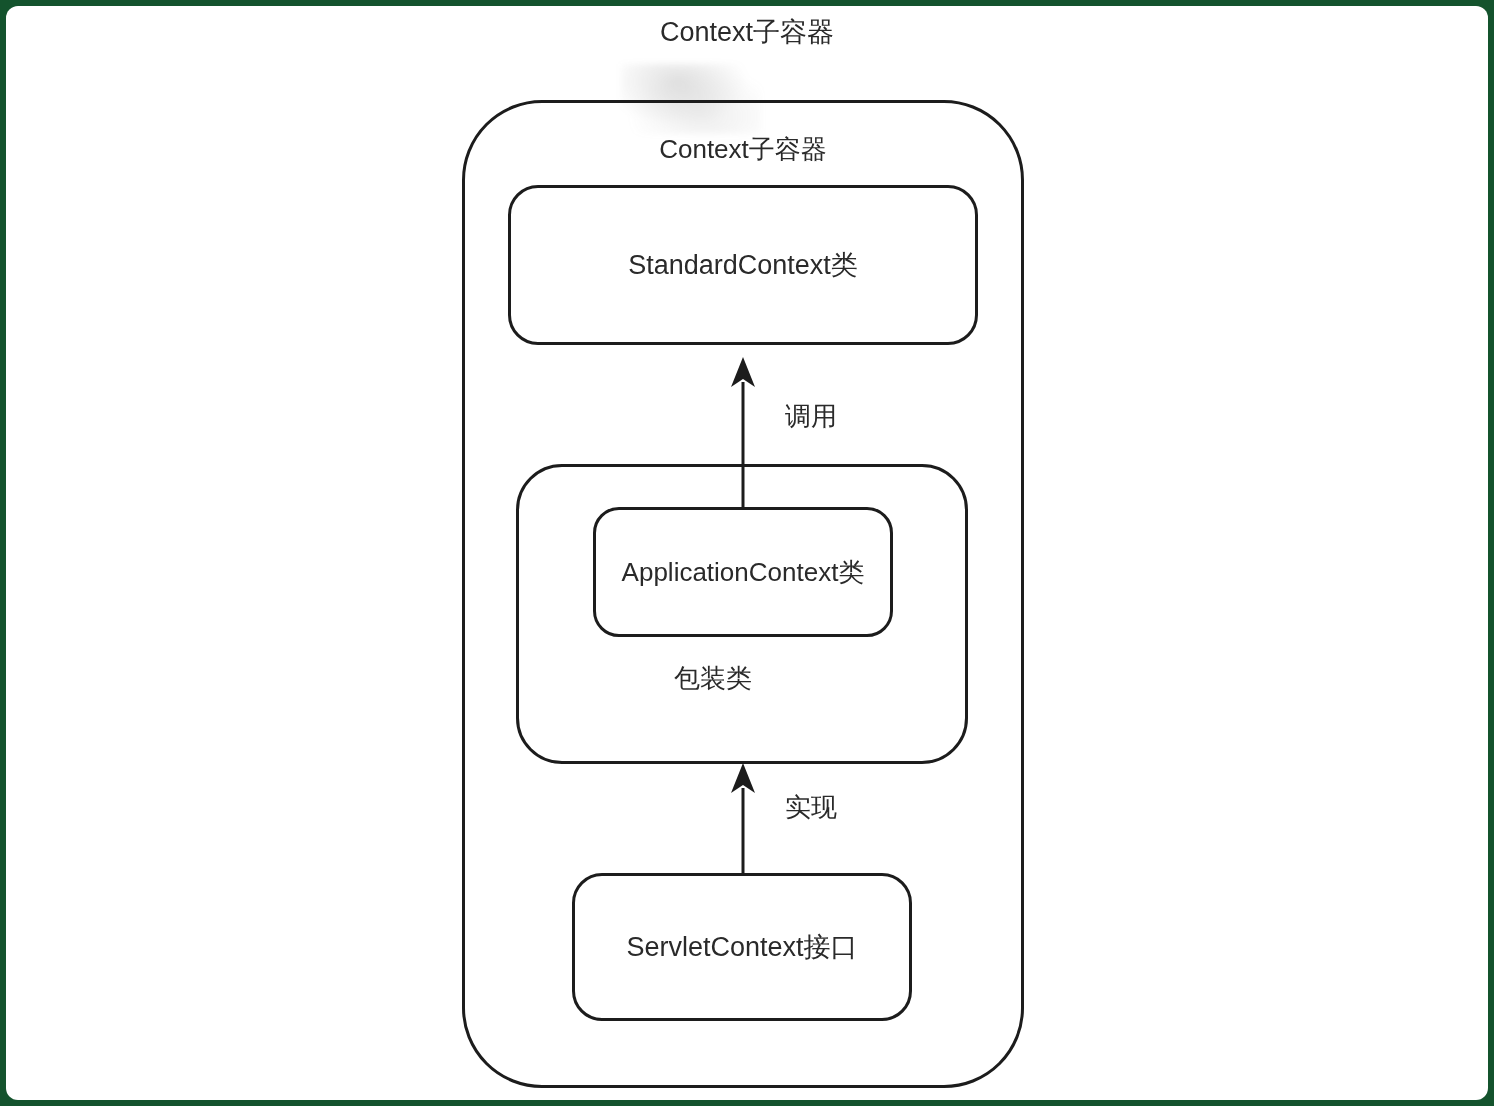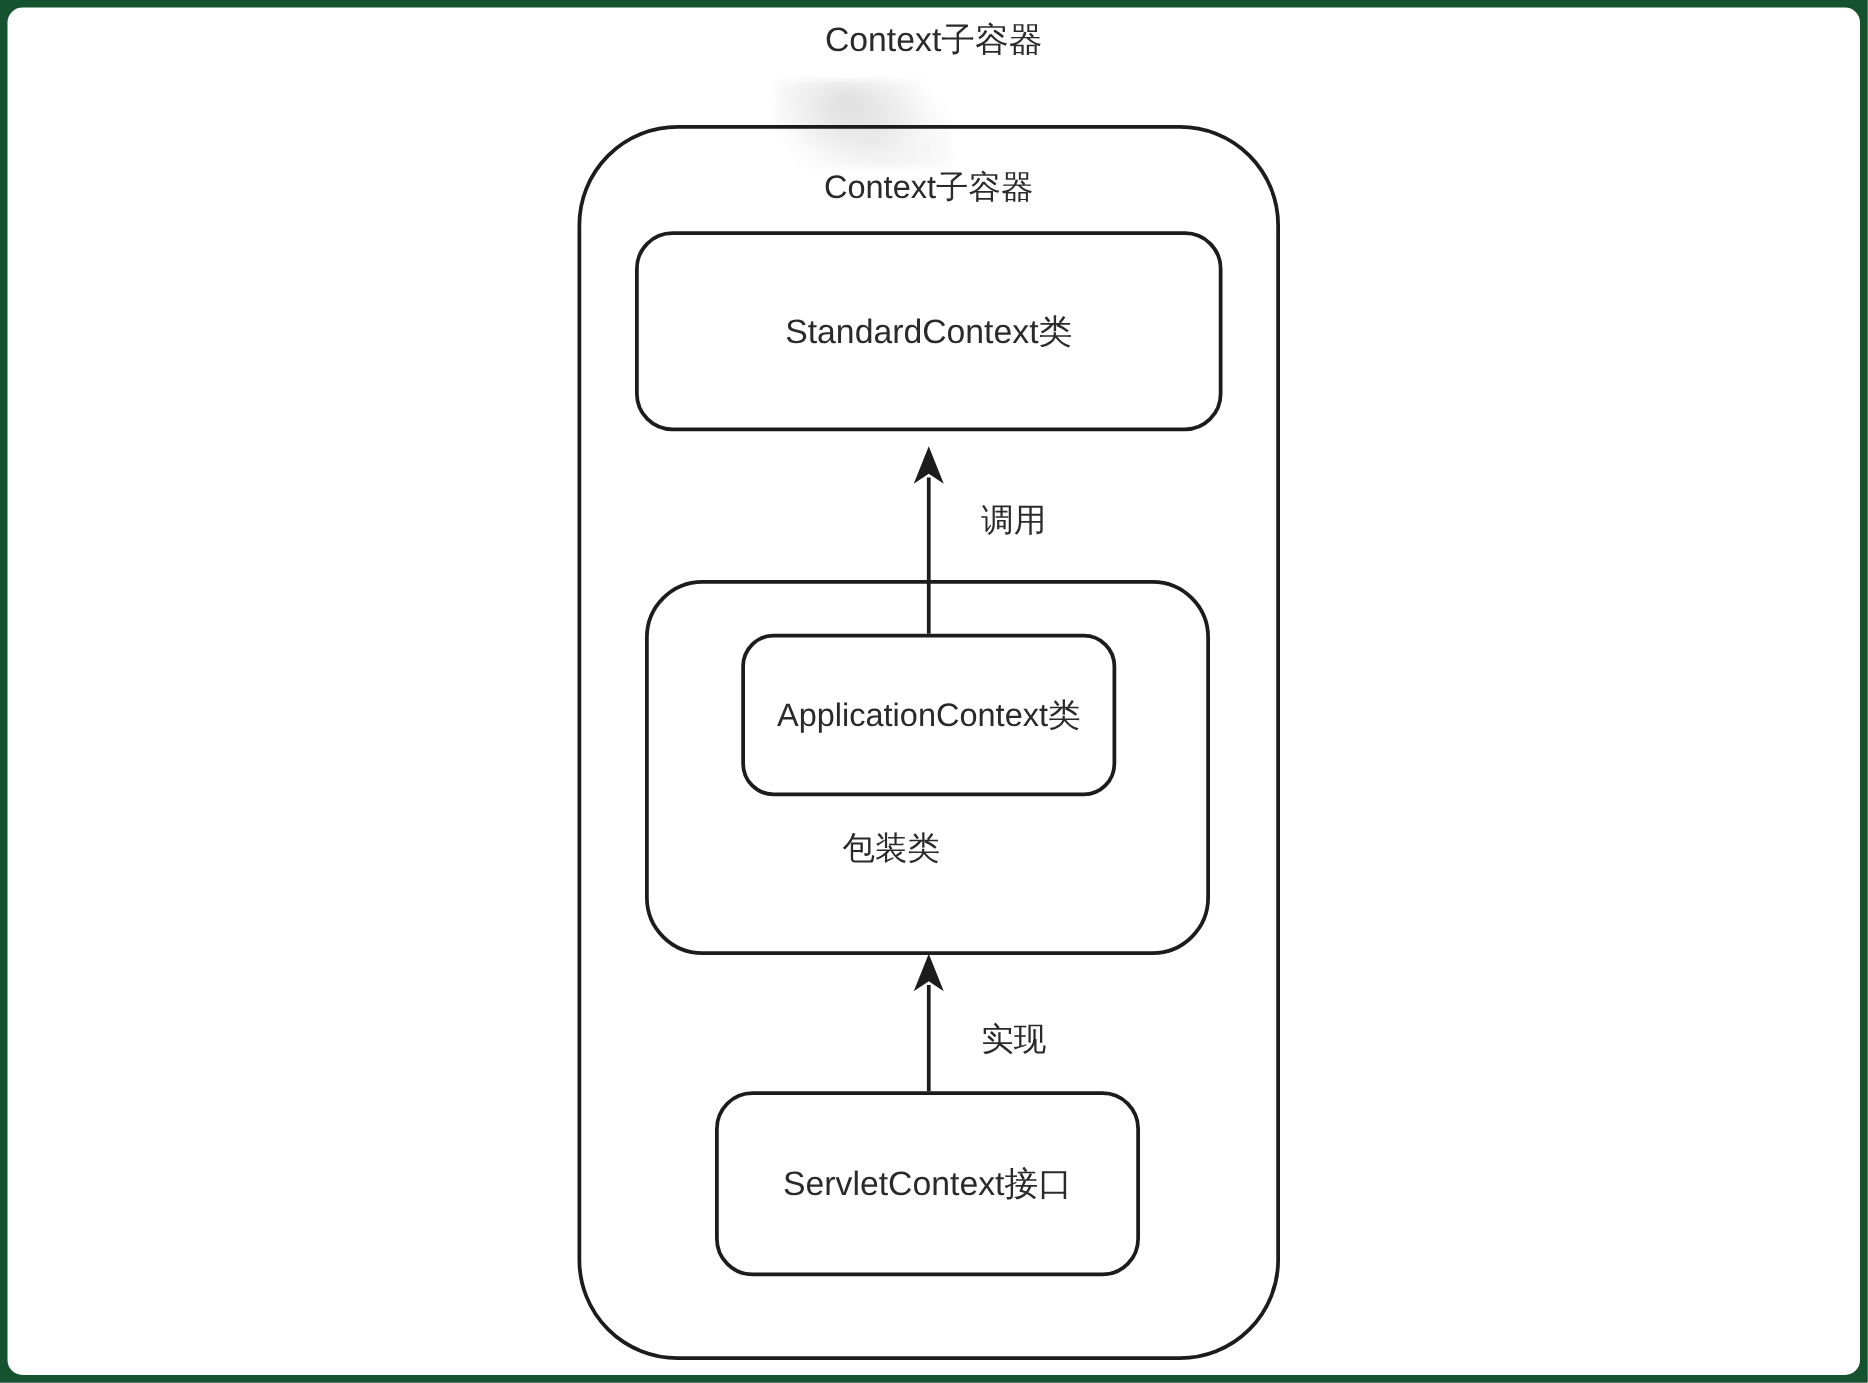--- a/index.html
+++ b/index.html
@@ -94,21 +94,21 @@
     left: 566px; top: 867px;
     width: 340px; height: 148px;
   }
   #edge-label-call {
     left: 765px; top: 393px;
     width: 80px;
     font-size: 26px;
     text-align: center;
   }
   #edge-label-implement {
-    left: 765px; top: 808px;
+    left: 765px; top: 784px;
     width: 80px;
     font-size: 26px;
   }
   #arrow-layer {
     left: 0; top: 0;
     width: 1482px; height: 1094px;
     pointer-events: none;
   }
 </style>
 </head>

